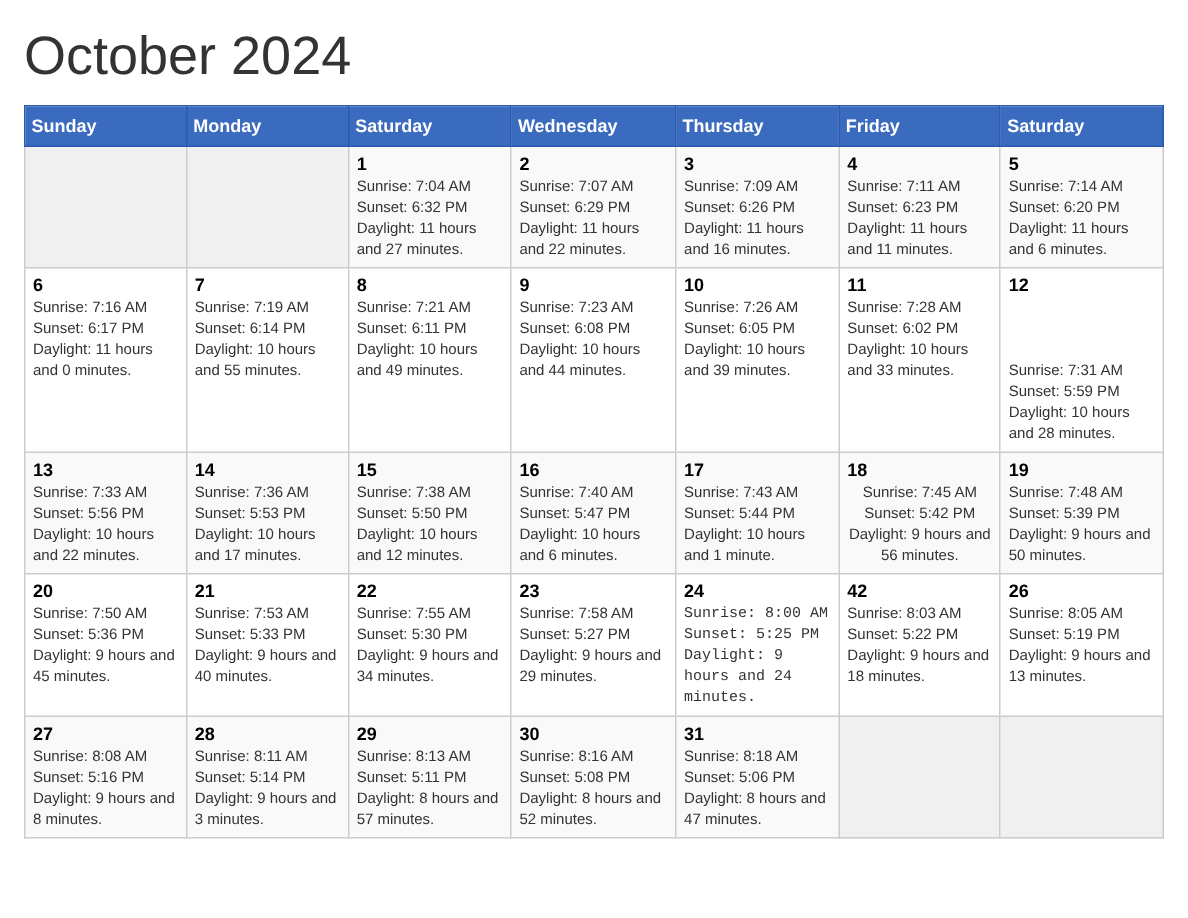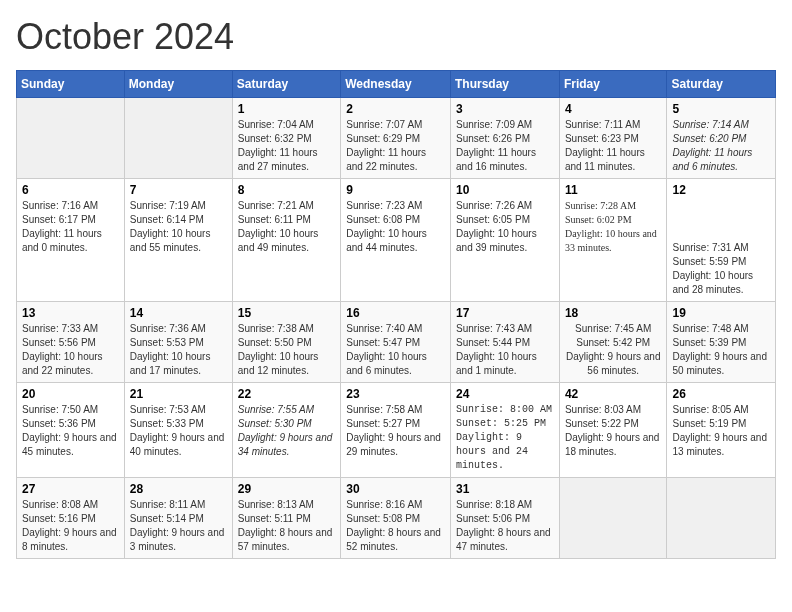--- a/index.html
+++ b/index.html
@@ -130,21 +130,21 @@
 Daylight: 11 hours and 16 minutes.</div>
         </td>
         <td>
           <span class="day-number">4</span>
           <div class="day-info" style="white-space: pre-line;">Sunrise: 7:11 AM
 Sunset: 6:23 PM
 Daylight: 11 hours and 11 minutes.</div>
         </td>
         <td>
           <span class="day-number">5</span>
-          <div class="day-info" style="white-space: pre-line; font-style: italic;">Sunrise: 7:14 AM
+          <div class="day-info" style="white-space: pre-line;">Sunrise: 7:14 AM
 Sunset: 6:20 PM
 Daylight: 11 hours and 6 minutes.</div>
         </td>
       </tr>
       <tr>
         <td>
           <span class="day-number">6</span>
           <div class="day-info" style="white-space: pre-line;">Sunrise: 7:16 AM
 Sunset: 6:17 PM
 Daylight: 11 hours and 0 minutes.</div>
@@ -168,21 +168,21 @@
 Daylight: 10 hours and 44 minutes.</div>
         </td>
         <td>
           <span class="day-number">10</span>
           <div class="day-info" style="white-space: pre-line;">Sunrise: 7:26 AM
 Sunset: 6:05 PM
 Daylight: 10 hours and 39 minutes.</div>
         </td>
         <td>
           <span class="day-number">11</span>
-          <div class="day-info" style="white-space: pre-line; font-family: Liberation Serif, serif;">Sunrise: 7:28 AM
+          <div class="day-info" style="white-space: pre-line;">Sunrise: 7:28 AM
 Sunset: 6:02 PM
 Daylight: 10 hours and 33 minutes.</div>
         </td>
         <td>
           <span class="day-number">12</span>
           <div class="day-info" style="white-space: pre-line; margin-top: 44px;">Sunrise: 7:31 AM
 Sunset: 5:59 PM
 Daylight: 10 hours and 28 minutes.</div>
         </td>
       </tr>
@@ -238,21 +238,21 @@
 Daylight: 9 hours and 45 minutes.</div>
         </td>
         <td>
           <span class="day-number">21</span>
           <div class="day-info" style="white-space: pre-line;">Sunrise: 7:53 AM
 Sunset: 5:33 PM
 Daylight: 9 hours and 40 minutes.</div>
         </td>
         <td>
           <span class="day-number">22</span>
-          <div class="day-info" style="white-space: pre-line; font-style: italic;">Sunrise: 7:55 AM
+          <div class="day-info" style="white-space: pre-line;">Sunrise: 7:55 AM
 Sunset: 5:30 PM
 Daylight: 9 hours and 34 minutes.</div>
         </td>
         <td>
           <span class="day-number">23</span>
           <div class="day-info" style="white-space: pre-line;">Sunrise: 7:58 AM
 Sunset: 5:27 PM
 Daylight: 9 hours and 29 minutes.</div>
         </td>
         <td>

